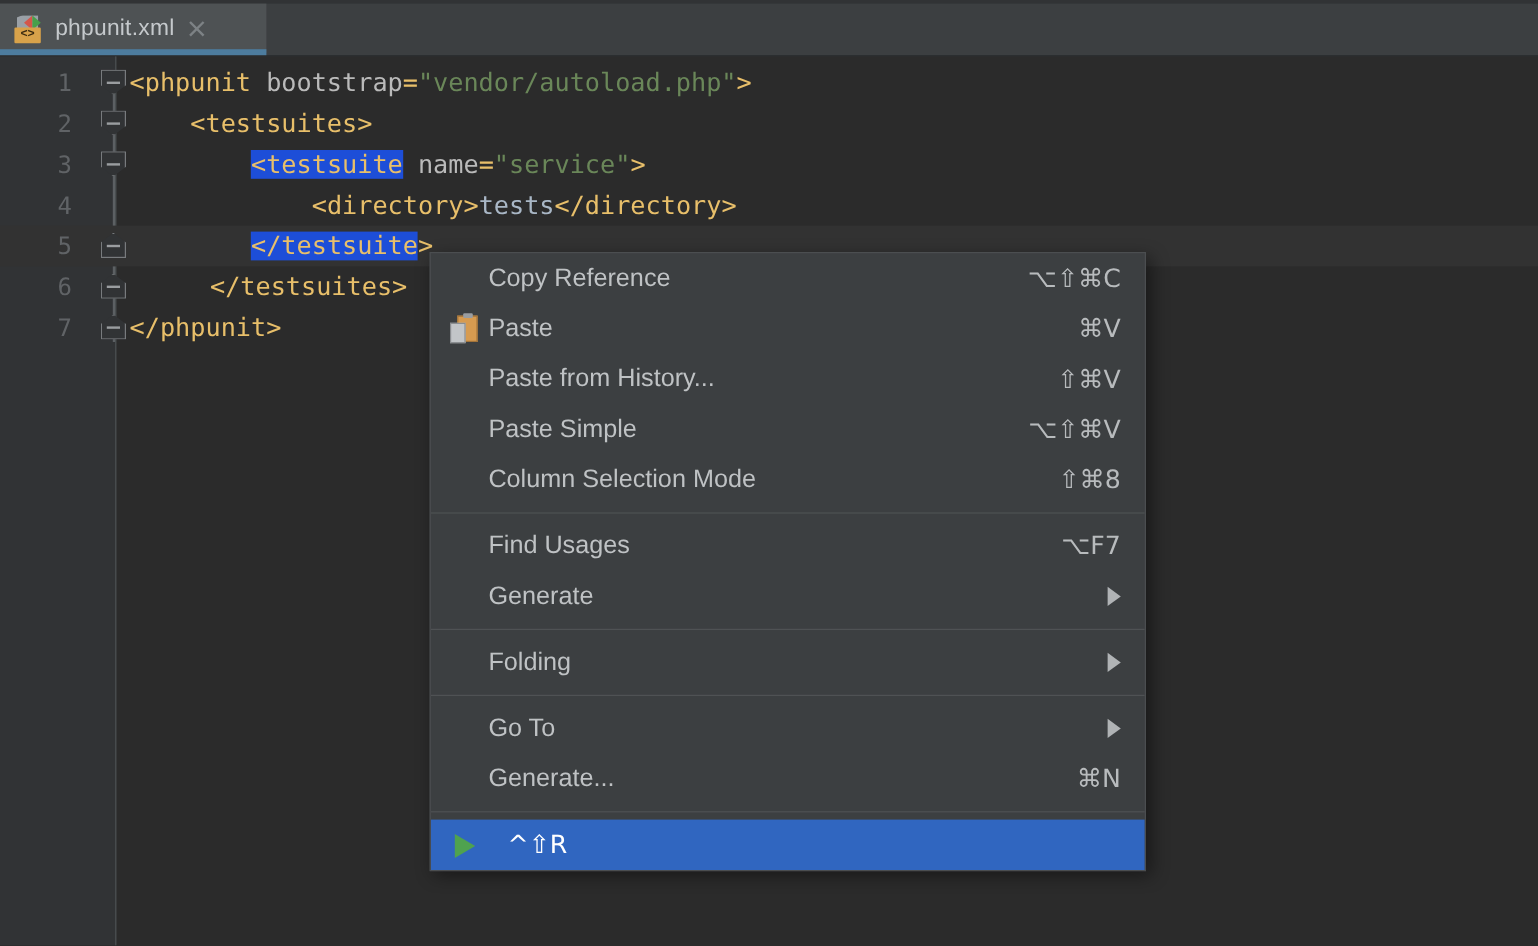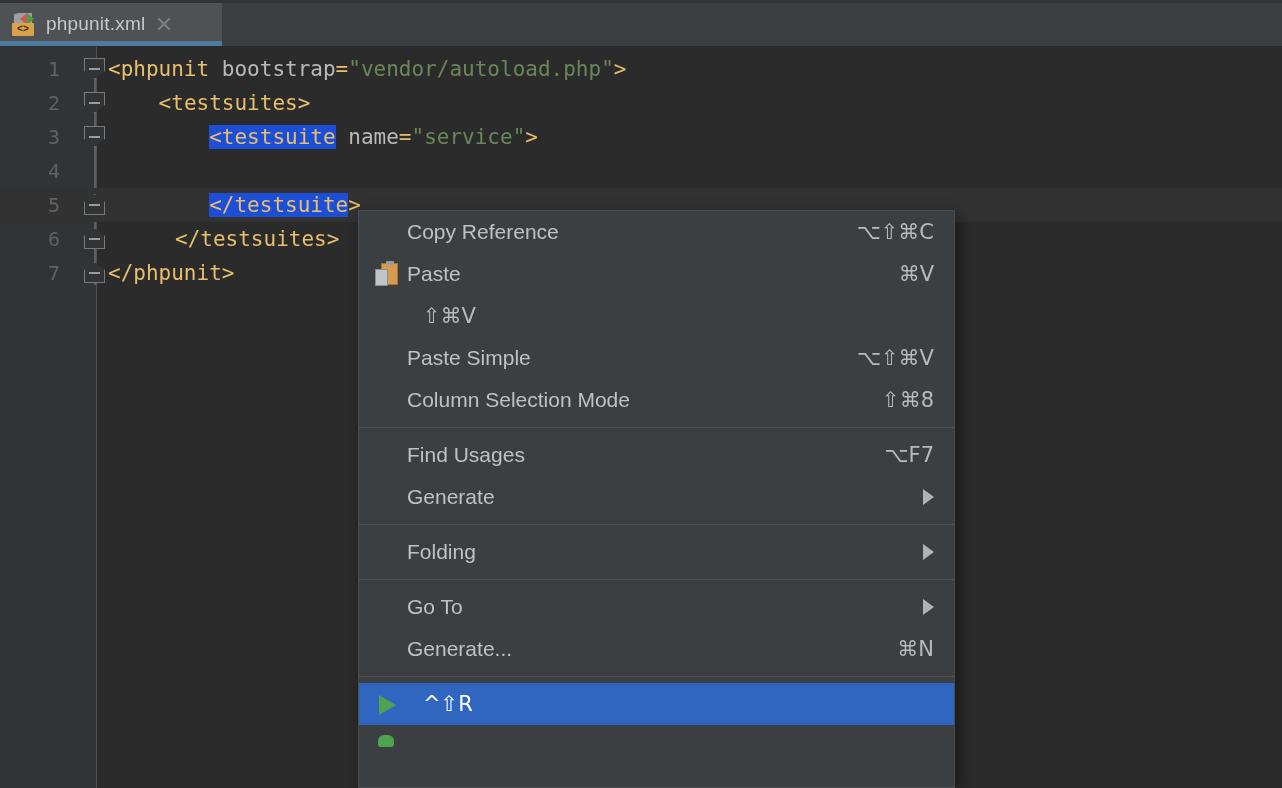--- a/index.html
+++ b/index.html
@@ -124,21 +124,21 @@
   .fold .shape::after {
     content:""; position:absolute; left:4px; top:9px; width:11px; height:2px; background:#9a9da0;
   }
   .foldline {
     position: absolute; left: 94px; width: 2px; background: #5c6063;
   }
 
   
   .menu {
     position: absolute; left: 358px; top: 210px;
-    width: 597px; height: 578px;
+    width: 597px; height: 516px;
     background: #3c3f41;
     border: 1px solid #4b4e50;
     box-sizing: border-box;
     box-shadow: 4px 4px 14px rgba(0,0,0,.45);
     overflow: hidden;
   }
   .mi {
     position: relative; height: 42px; display: flex; align-items: center;
     padding: 0 20px 0 12px;
     color: #bfc2c4; font-size: 21px;
@@ -203,21 +203,21 @@
     <div class="tab-underline"></div>
   </div>
 
   <div class="editor">
     <div class="gutter"></div>
     <div class="foldline" style="top:18px; height:220px;"></div>
     <div id="lines">
         <div class="line" style="top: 5px;"><span class="ln">1</span><span class="fold down" style="top: 6px;"><span class="shape"></span></span><span class="code" style="left: 108px;"><span class="tag">&lt;phpunit</span><span> </span><span class="attr">bootstrap</span><span class="tag">=</span><span class="str">"vendor/autoload.php"</span><span class="tag">&gt;</span></span></div>
         <div class="line" style="top: 39px;"><span class="ln">2</span><span class="fold down" style="top: 6px;"><span class="shape"></span></span><span class="code" style="left: 158.6px;"><span class="tag">&lt;testsuites&gt;</span></span></div>
         <div class="line" style="top: 73px;"><span class="ln">3</span><span class="fold down" style="top: 6px;"><span class="shape"></span></span><span class="code" style="left: 209.2px;"><span class="tag hl">&lt;testsuite</span><span> </span><span class="attr">name</span><span class="tag">=</span><span class="str">"service"</span><span class="tag">&gt;</span></span></div>
-        <div class="line" style="top: 107px;"><span class="ln">4</span></div>
+        <div class="line" style="top: 107px;"><span class="ln">4</span><span class="code" style="left: 259.8px;"><span class="tag">&lt;directory&gt;</span><span class="txt">tests</span><span class="tag">&lt;/directory&gt;</span></span></div>
         <div class="line caret" style="top: 141px;"><span class="ln">5</span><span class="fold up" style="top: 6px;"><span class="shape"></span></span><span class="code" style="left: 209.2px;"><span class="tag hl">&lt;/testsuite</span><span class="tag">&gt;</span></span></div>
         <div class="line" style="top: 175px;"><span class="ln">6</span><span class="fold up" style="top: 6px;"><span class="shape"></span></span><span class="code" style="left: 175px;"><span class="tag">&lt;/testsuites&gt;</span></span></div>
         <div class="line" style="top: 209px;"><span class="ln">7</span><span class="fold up" style="top: 6px;"><span class="shape"></span></span><span class="code" style="left: 108px;"><span class="tag">&lt;/phpunit&gt;</span></span></div>
       </div>
   </div>
 
   <div class="menu">
     <div id="menu-items">
         <div class="mi">
           <span class="mi-icon"></span>
@@ -228,20 +228,21 @@
           <span class="mi-icon icon-paste">
             <span class="clip"></span>
             <span class="clip-top"></span>
             <span class="page"></span>
           </span>
           <span class="mi-label">Paste</span>
           <span class="mi-shortcut">⌘V</span>
         </div>
         <div class="mi">
           <span class="mi-icon"></span>
+          <span class="mi-label">Paste from History...</span>
           <span class="mi-shortcut">⇧⌘V</span>
         </div>
         <div class="mi">
           <span class="mi-icon"></span>
           <span class="mi-label">Paste Simple</span>
           <span class="mi-shortcut">⌥⇧⌘V</span>
         </div>
         <div class="mi">
           <span class="mi-icon"></span>
           <span class="mi-label">Column Selection Mode</span>

